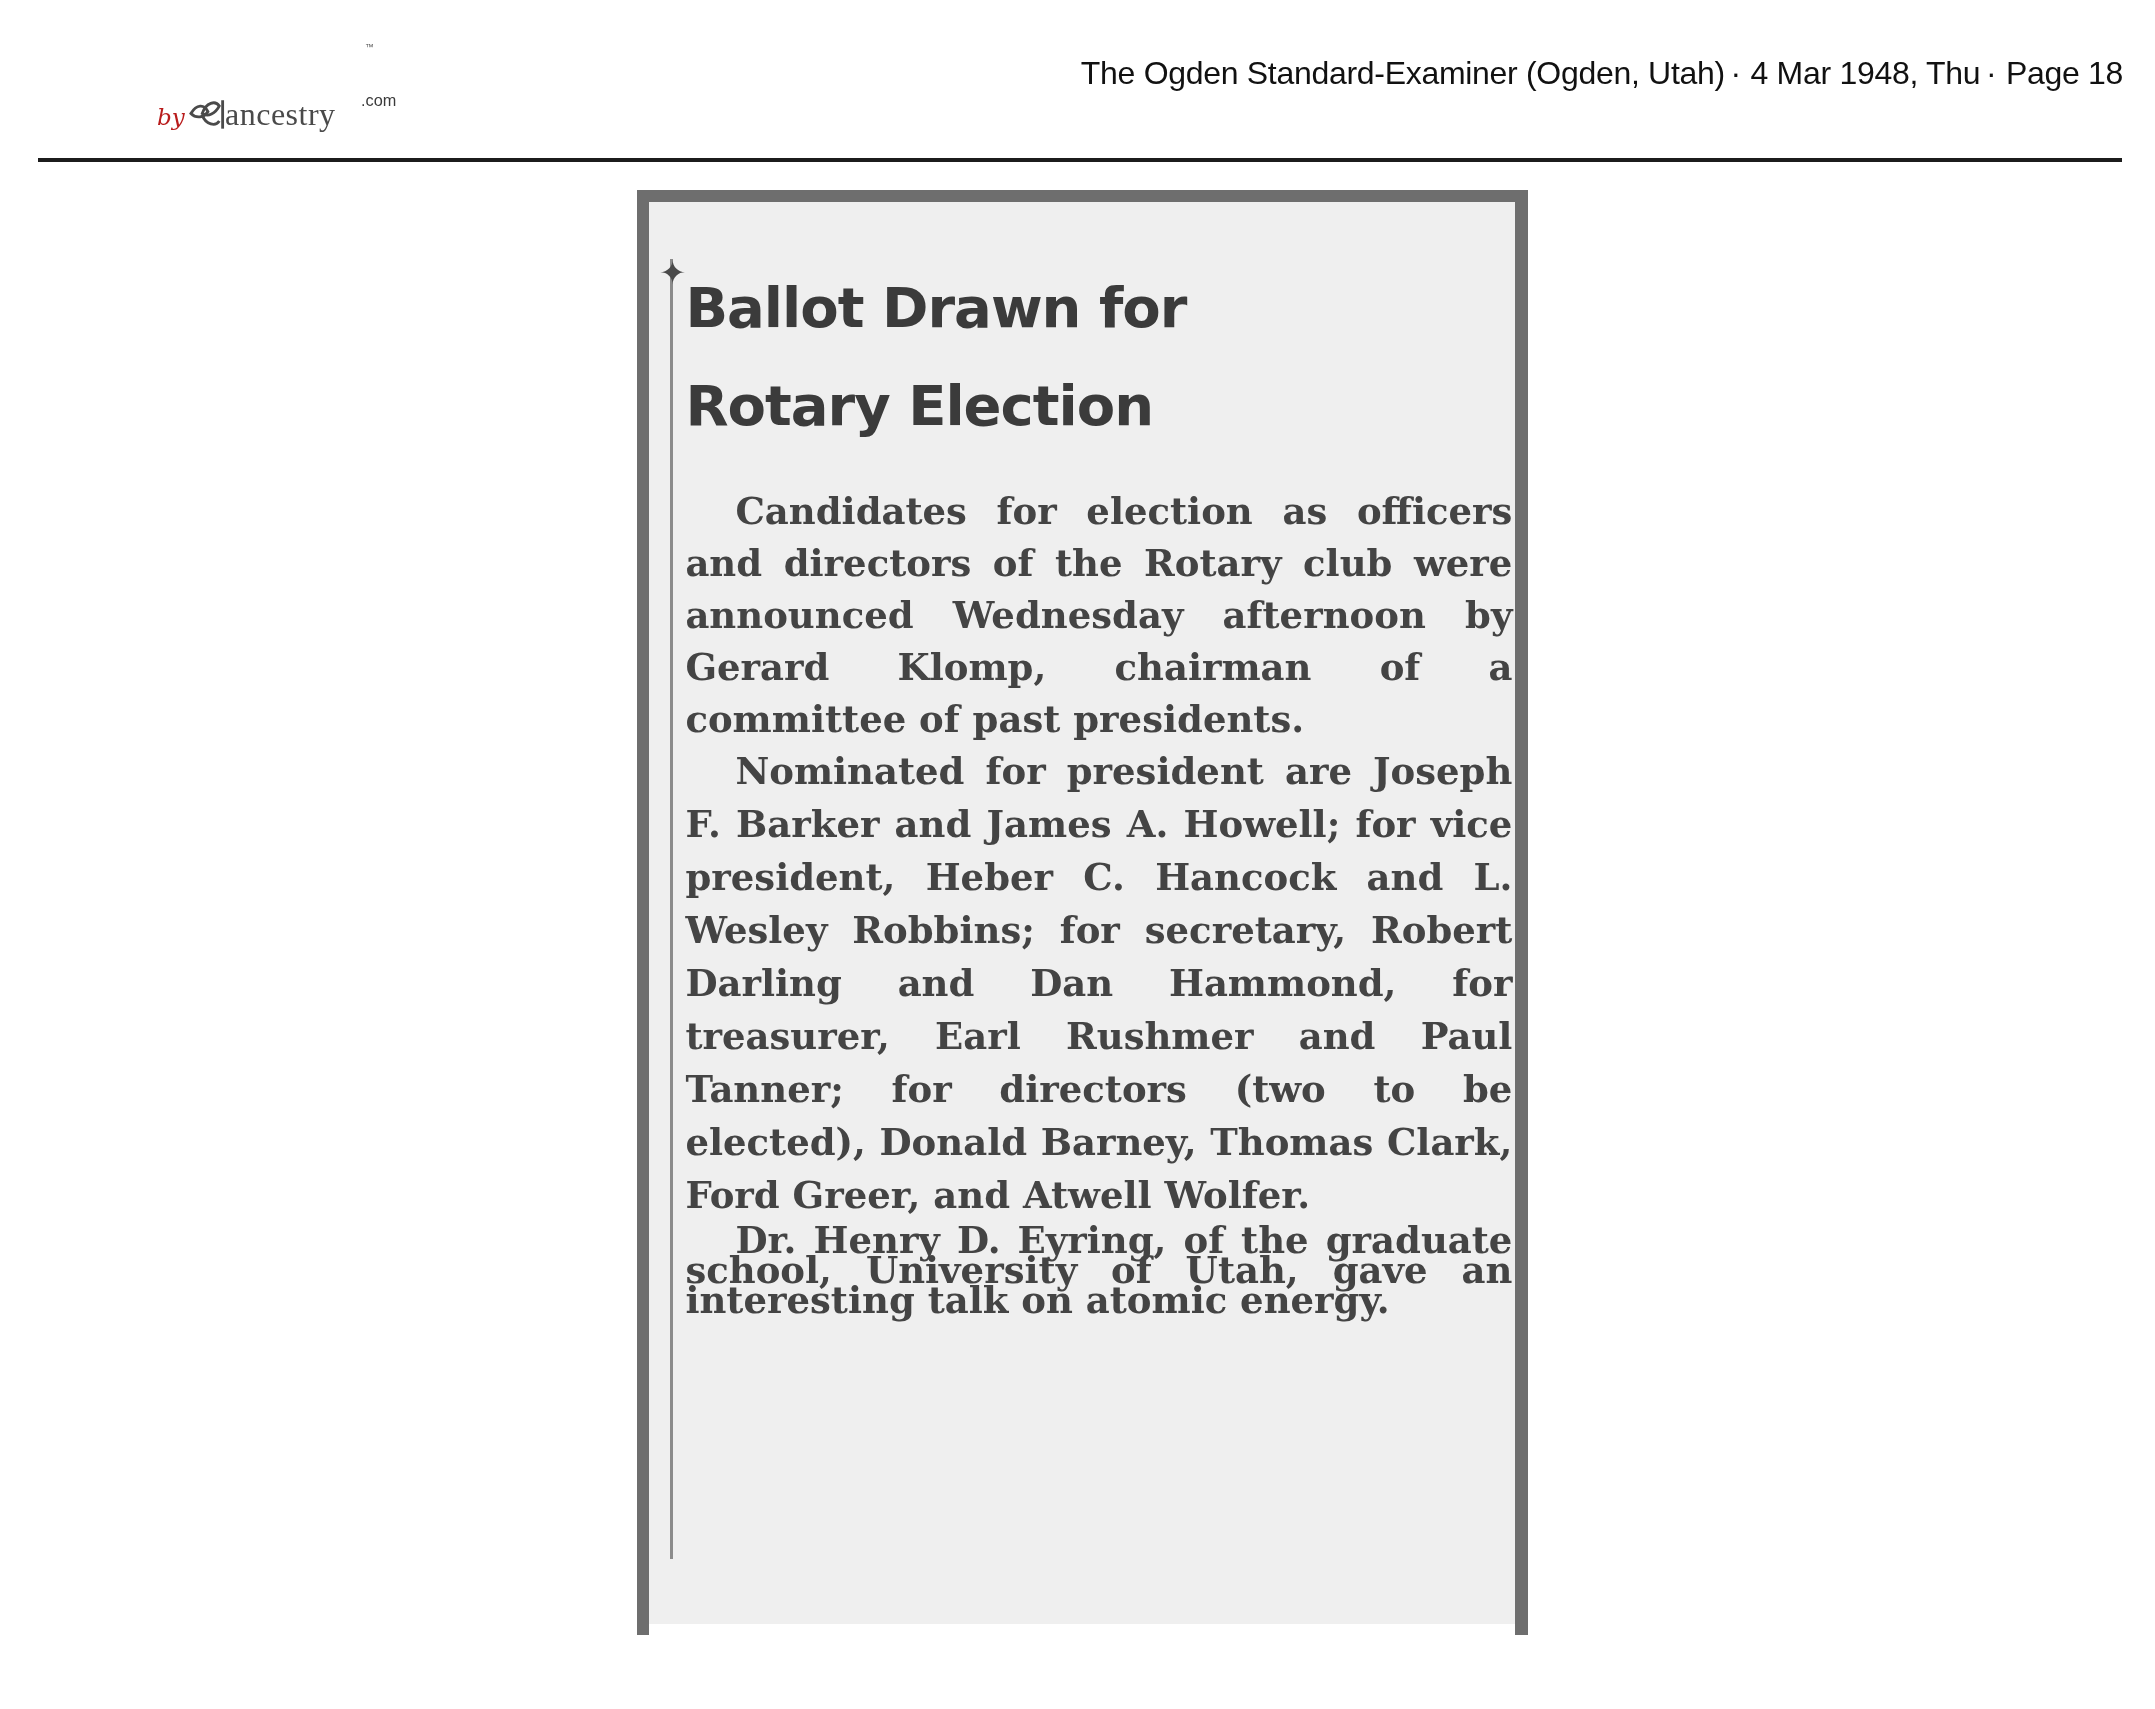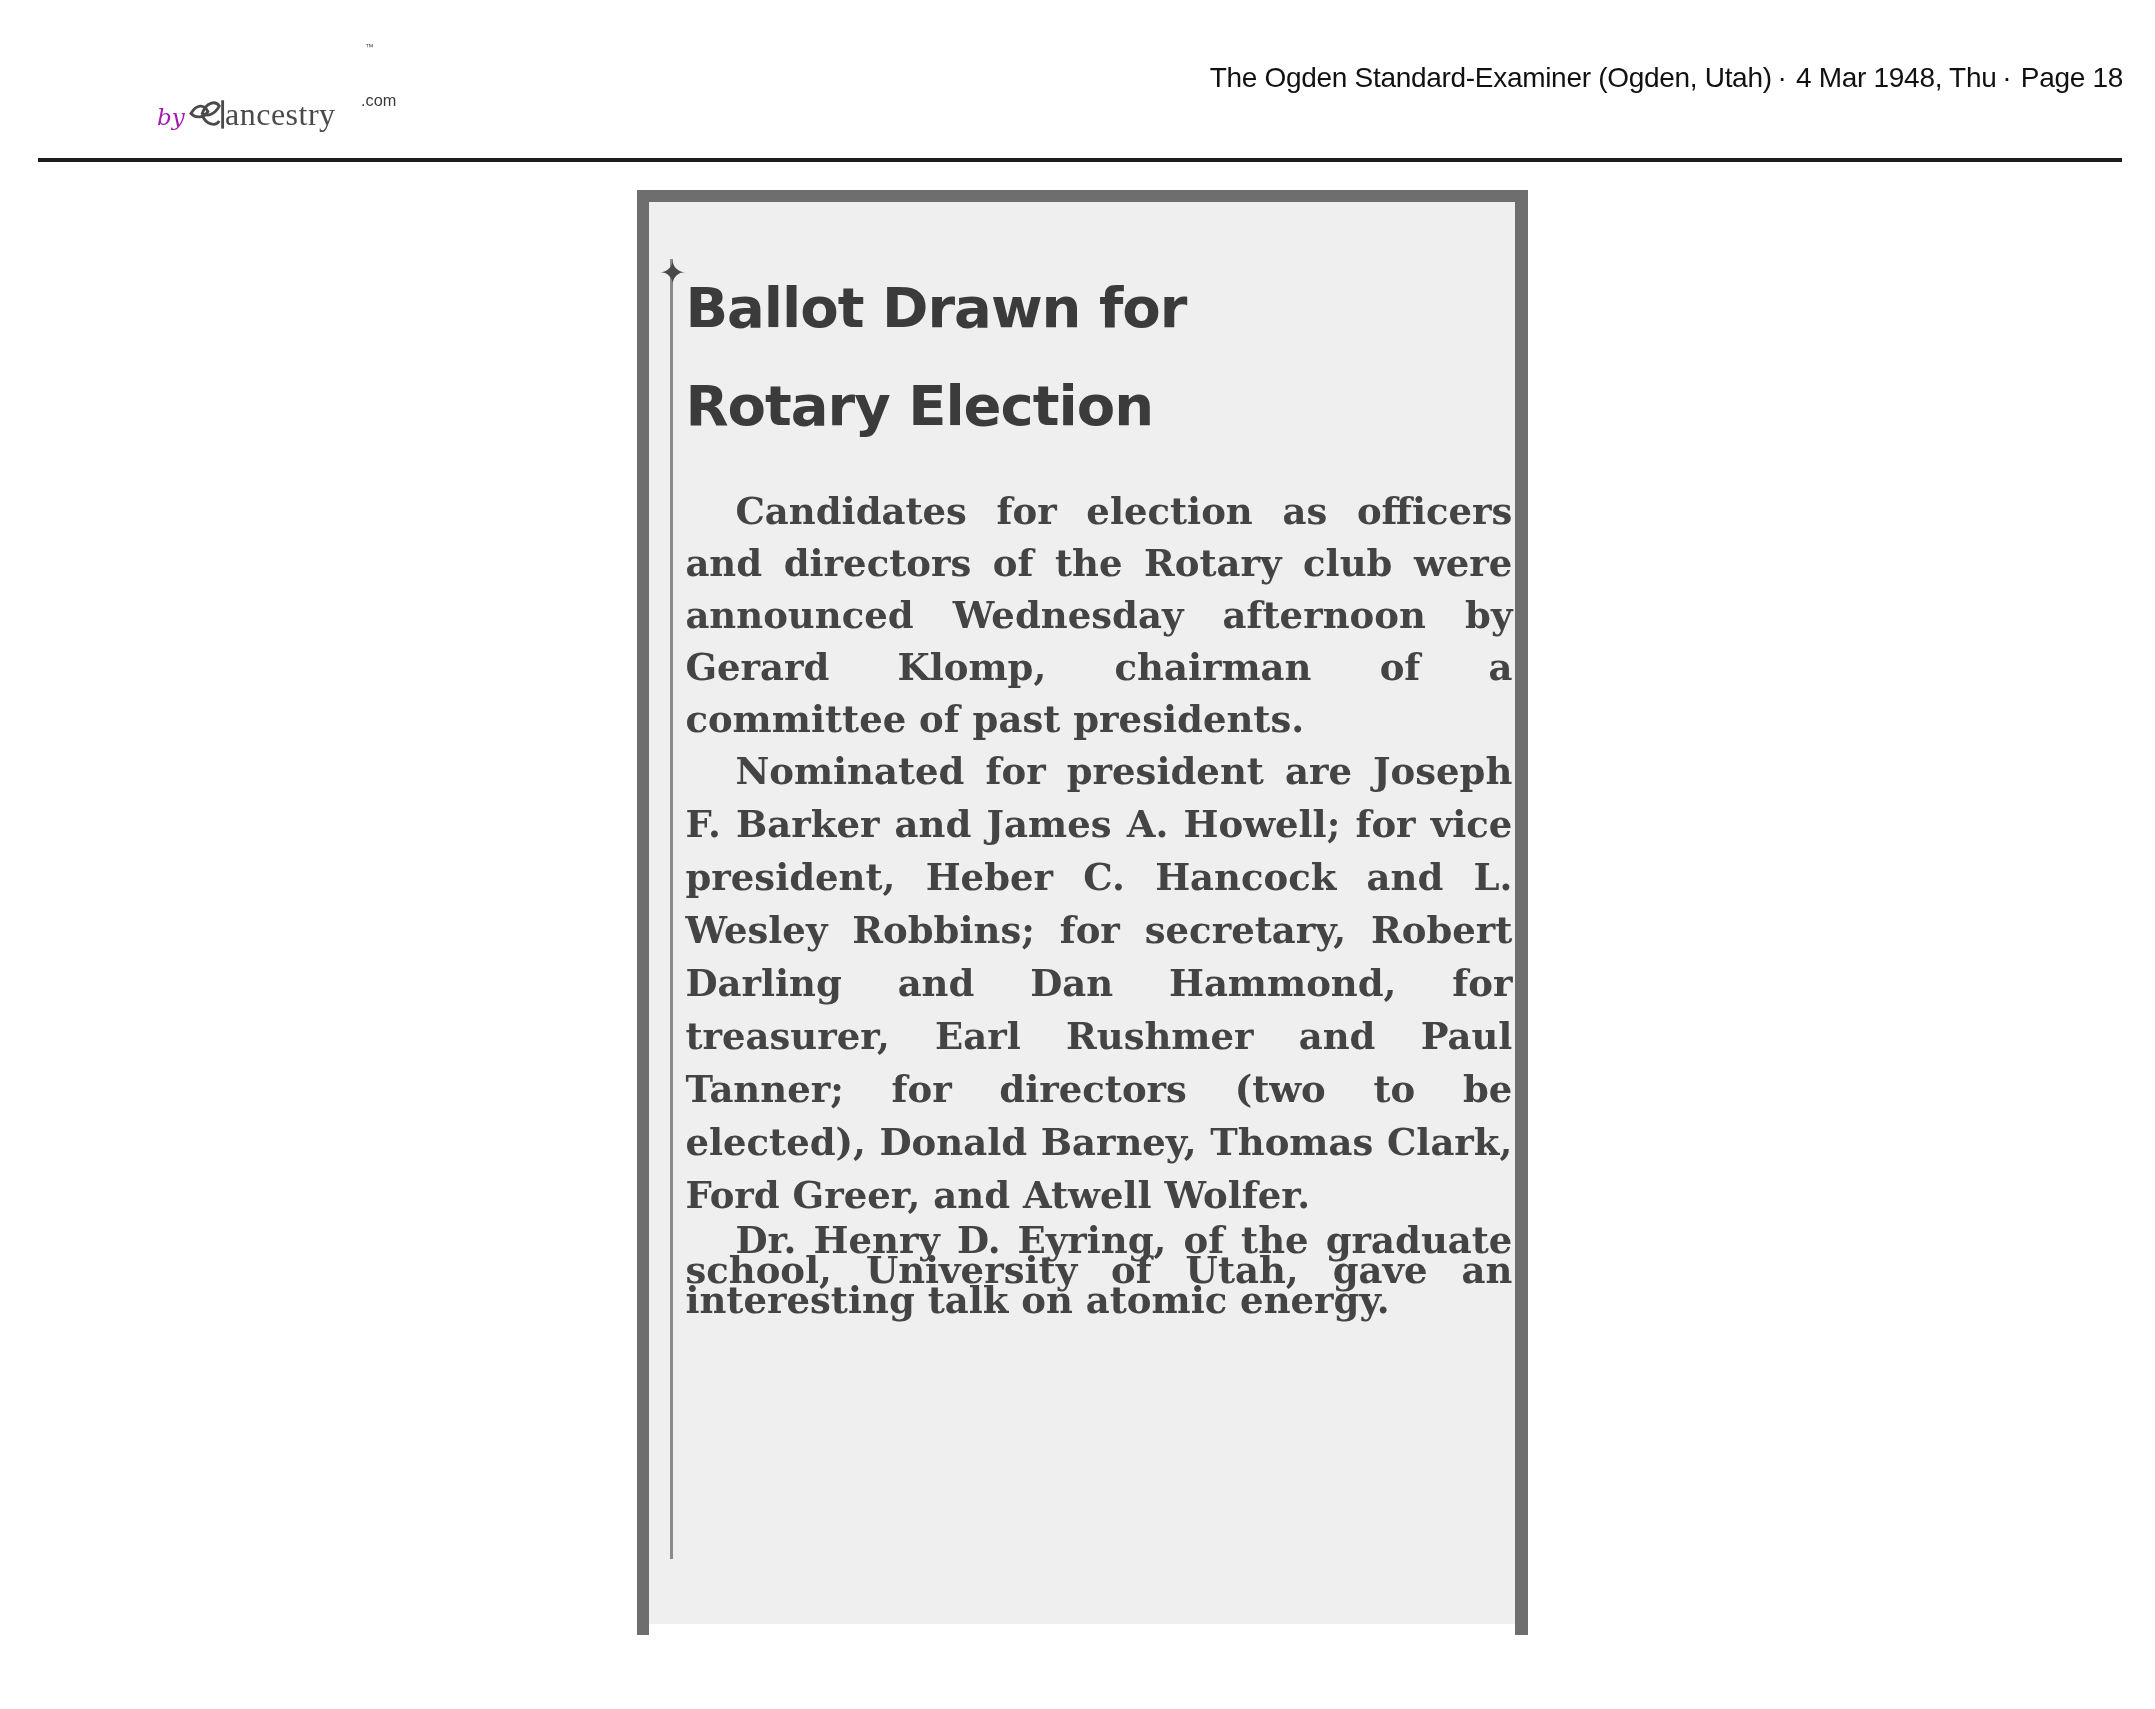--- a/index.html
+++ b/index.html
@@ -3,25 +3,25 @@
 <meta charset="utf-8">
 <style>
   html, body { margin: 0; padding: 0; background: #ffffff; }
   body { width: 2156px; height: 1709px; position: relative; overflow: hidden; font-family: "Liberation Sans", sans-serif; }
 
   .logo { position: absolute; left: 38px; top: 29px; width: 344px; height: 105px; }
   .logo-news { position: absolute; left: 0; top: 0; font-family: "DejaVu Serif", serif; font-weight: bold; font-size: 54px; color: #1e1e1e; letter-spacing: -1px; }
   .logo-papers { font-family: "Liberation Sans", sans-serif; font-weight: normal; color: #6cb8e6; letter-spacing: 0; font-size: 55px; }
   .logo-tm { position: absolute; left: 327px; top: 13.4px; font-size: 8.6px; color: #555; }
   .logo-com { position: absolute; left: 323px; top: 55px; font-size: 16.3px; color: #3a3a3a; margin-top: 7px; }
-  .logo-by { position: absolute; left: 119px; top: 75px; font-family: "DejaVu Serif", serif; font-style: italic; font-size: 23px; color: #a21caf; }
+  .logo-by { position: absolute; left: 119px; top: 75px; font-family: "DejaVu Serif", serif; font-style: italic; font-size: 23px; color: #b91c1c; }
   .logo-leaf { position: absolute; left: 151px; top: 69px; width: 36px; height: 31px; }
   .logo-ancestry { position: absolute; left: 187px; top: 67px; font-family: Liberation Serif, serif; font-size: 32px; color: #4a4a4a; letter-spacing: 0.5px; }
 
-  .source-line { position: absolute; right: 33px; top: 62px; font-size: 28px; color: #111; white-space: nowrap; letter-spacing: -0.3px; }
+  .source-line { position: absolute; right: 33px; top: 55px; font-size: 32px; color: #111; white-space: nowrap; letter-spacing: -0.3px; }
   .source-line .sep { margin: 0 9.6px 0 5.7px; }
 
   .rule { position: absolute; left: 38px; top: 158px; width: 2084px; height: 3.8px; background: #1c1c1c; }
 
   .clip-frame { position: absolute; left: 637px; top: 190px; width: 891px; height: 1445px; background: #6e6e6e; }
   .clip-paper { position: absolute; left: 12.4px; top: 11.5px; width: 866px; height: 1434px; background: #efefef; overflow: hidden; }
   .clip-bottom-white { position: absolute; left: 12.4px; top: 1434px; width: 866px; height: 11.5px; background: #fff; }
 
   .col-rule { position: absolute; left: 21px; top: 57px; width: 2.9px; height: 1300px; background: #6a6a6a; opacity: 0.75; }
   .star { position: absolute; left: 9.6px; top: 55px; font-size: 32.5px; color: #4a4a4a; line-height: 1; }

